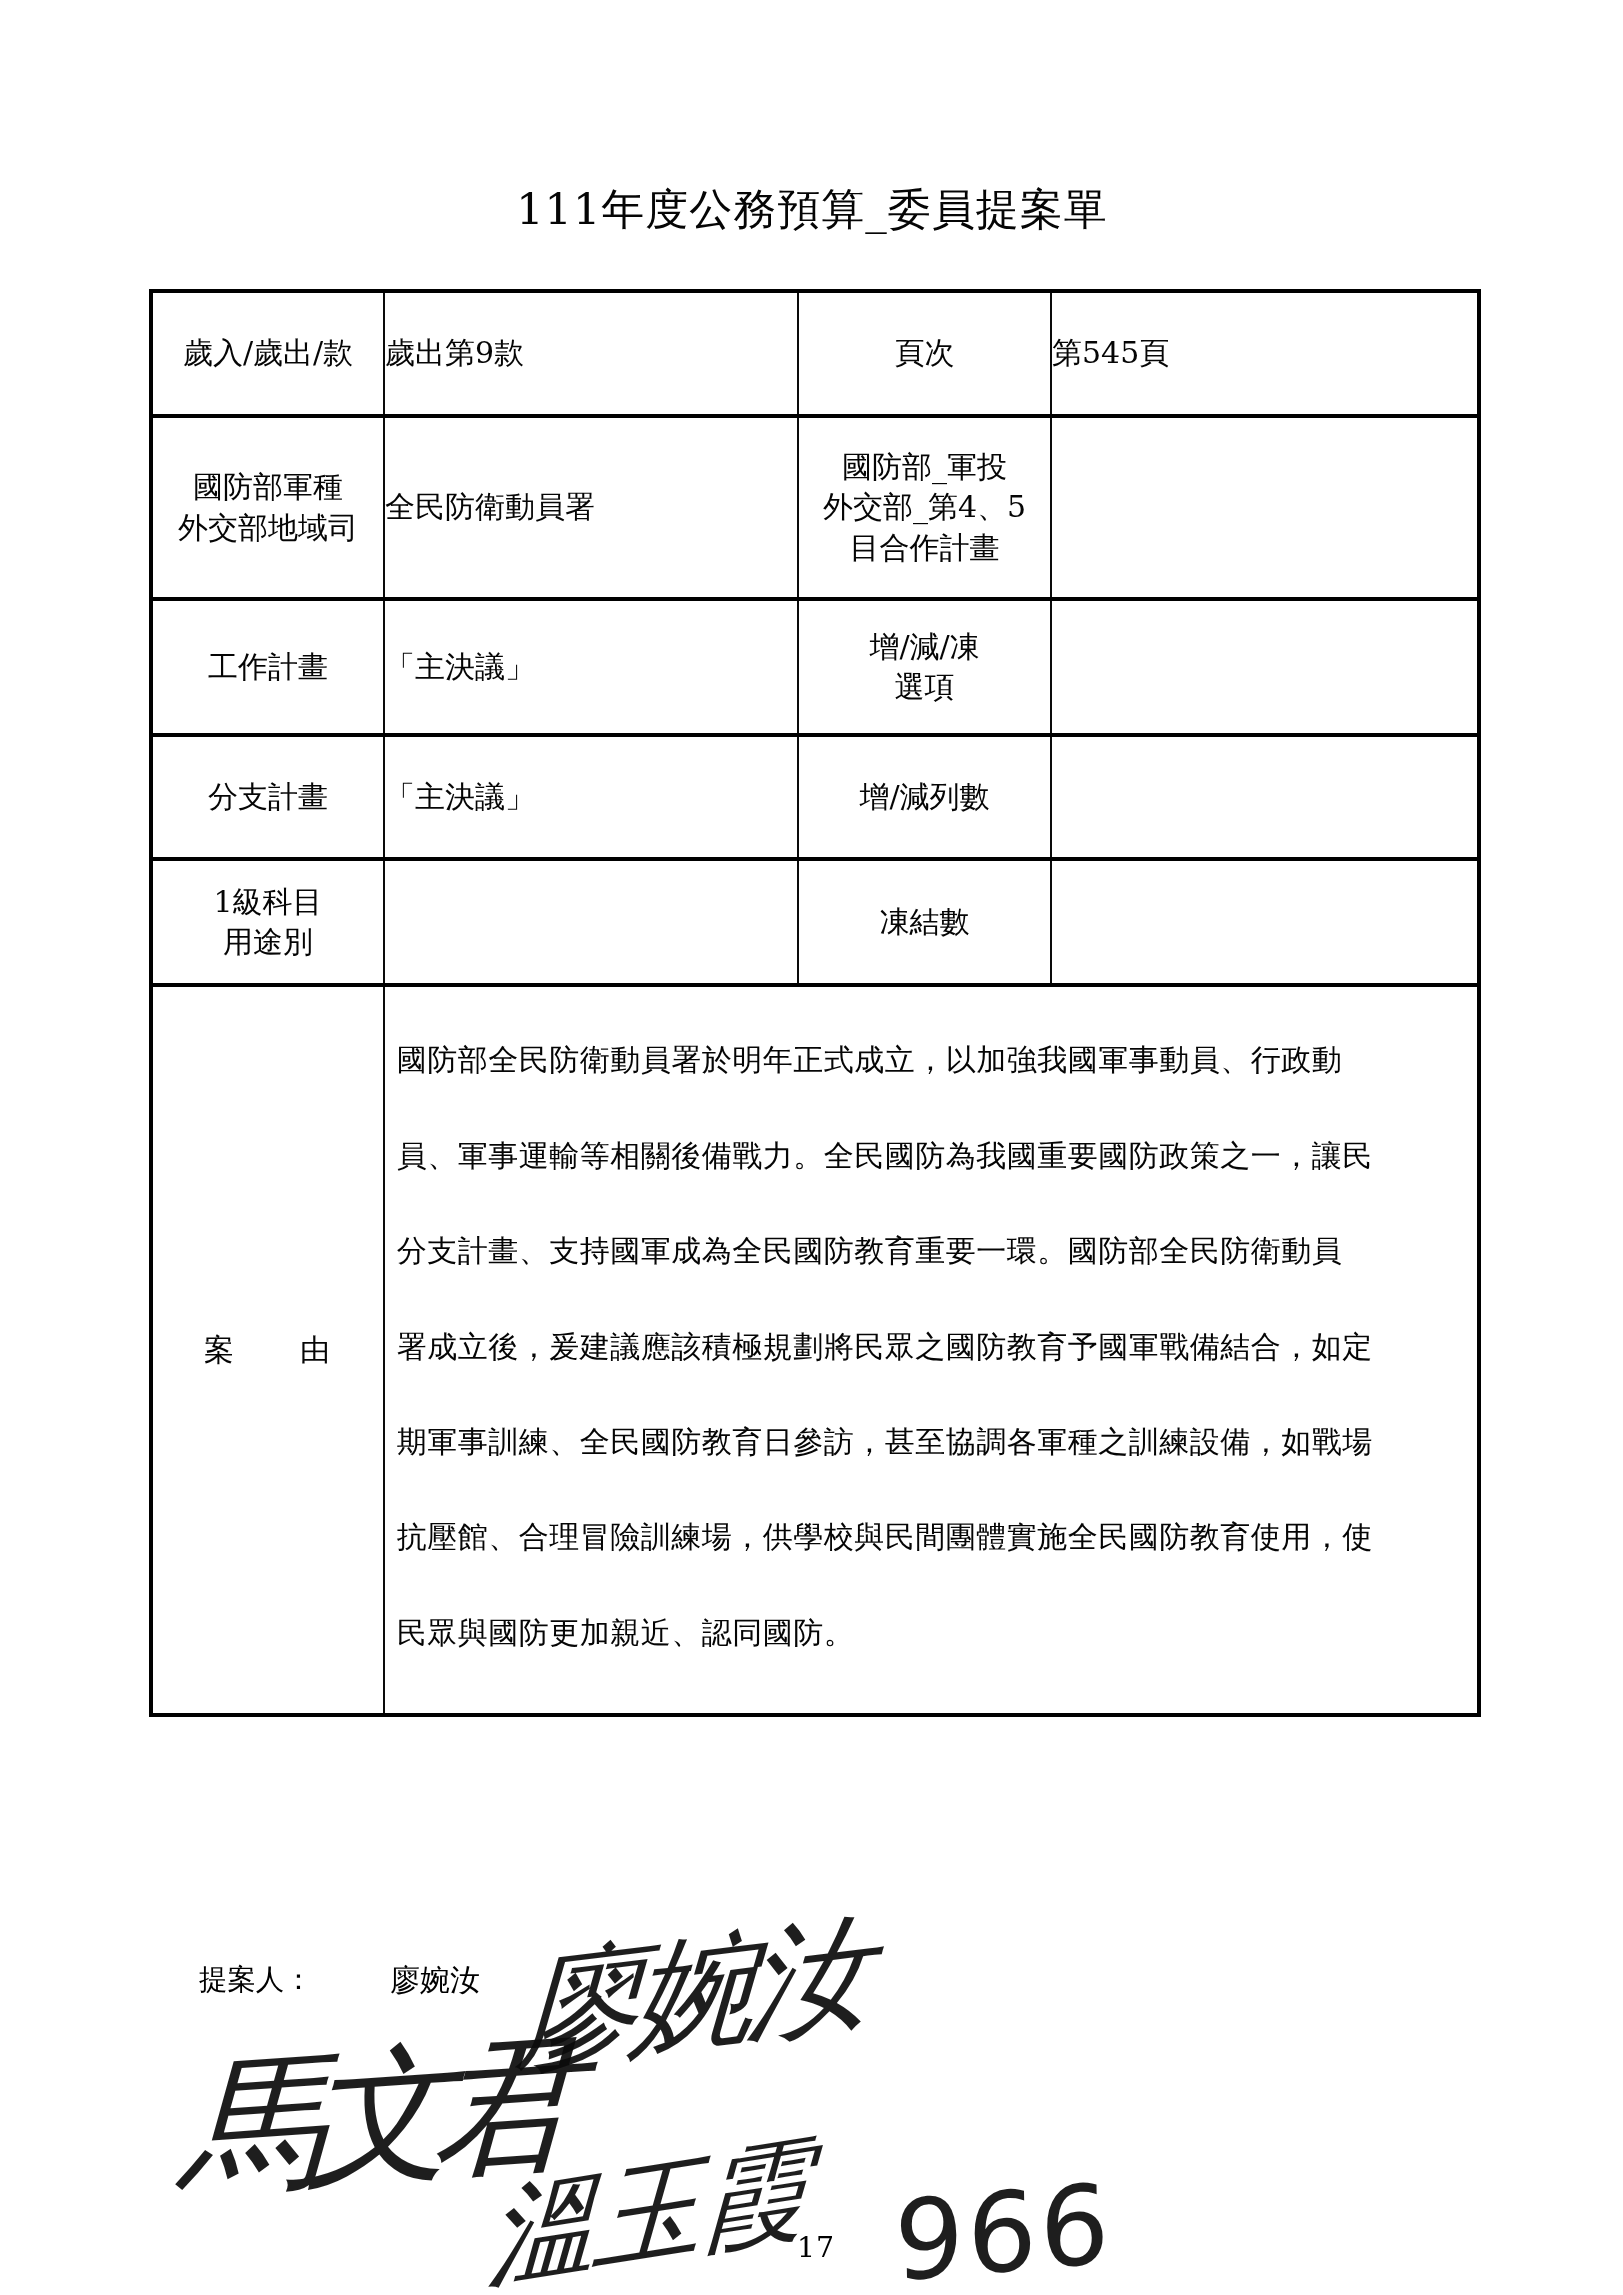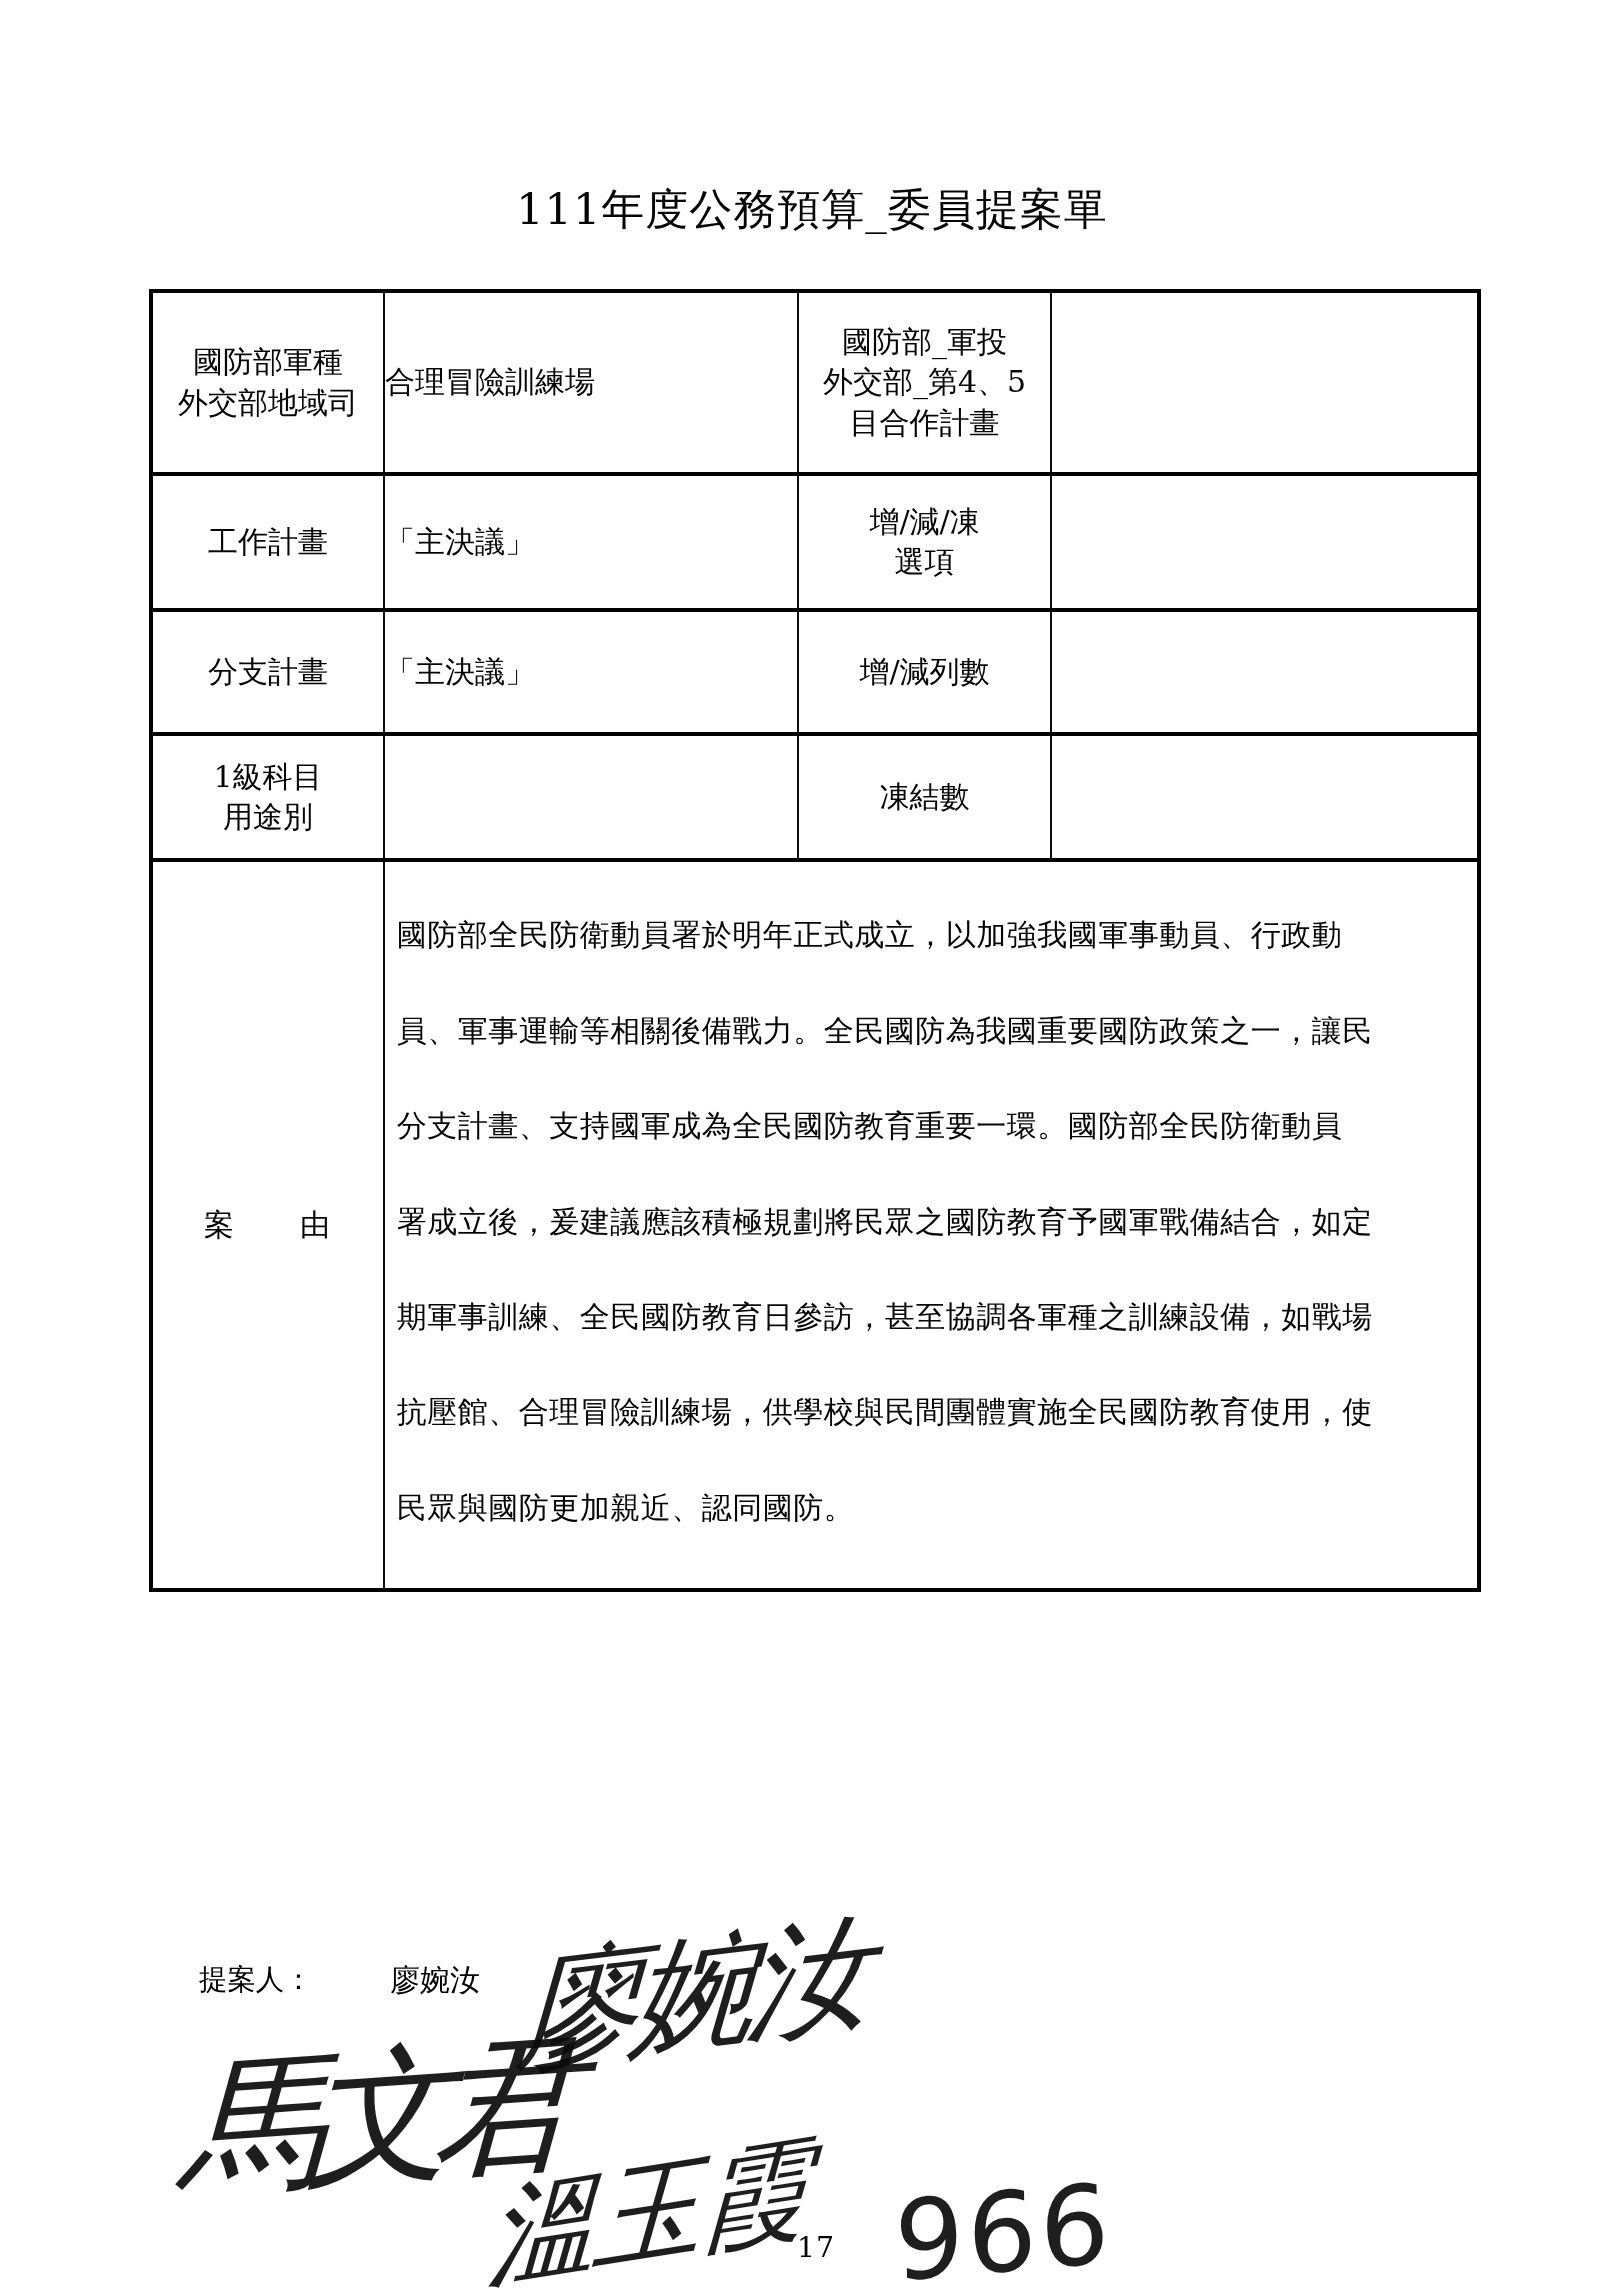--- a/index.html
+++ b/index.html
@@ -119,24 +119,30 @@
   <div class="title">111年度公務預算_委員提案單</div>
 
   <table class="form">
     <colgroup>
       <col style="width:233px">
       <col style="width:414px">
       <col style="width:253px">
       <col style="width:428px">
     </colgroup>
     <tbody>
+        <tr class="r1">
+      <td class="lab">歲入/歲出/款</td>
+      <td class="val">歲出第9款</td>
+      <td class="lab">頁次</td>
+      <td class="val">第545頁</td>
+    </tr>
     <tr class="r3">
       <td class="lab">國防部軍種
 外交部地域司</td>
-      <td class="val">合理冒險訓練場</td>
+      <td class="val">全民防衛動員署</td>
       <td class="lab">國防部_軍投
 外交部_第4、5
 目合作計畫</td>
       <td class="val"></td>
     </tr>
     <tr class="r4">
       <td class="lab">工作計畫</td>
       <td class="val">「主決議」</td>
       <td class="lab">增/減/凍
 選項</td>

